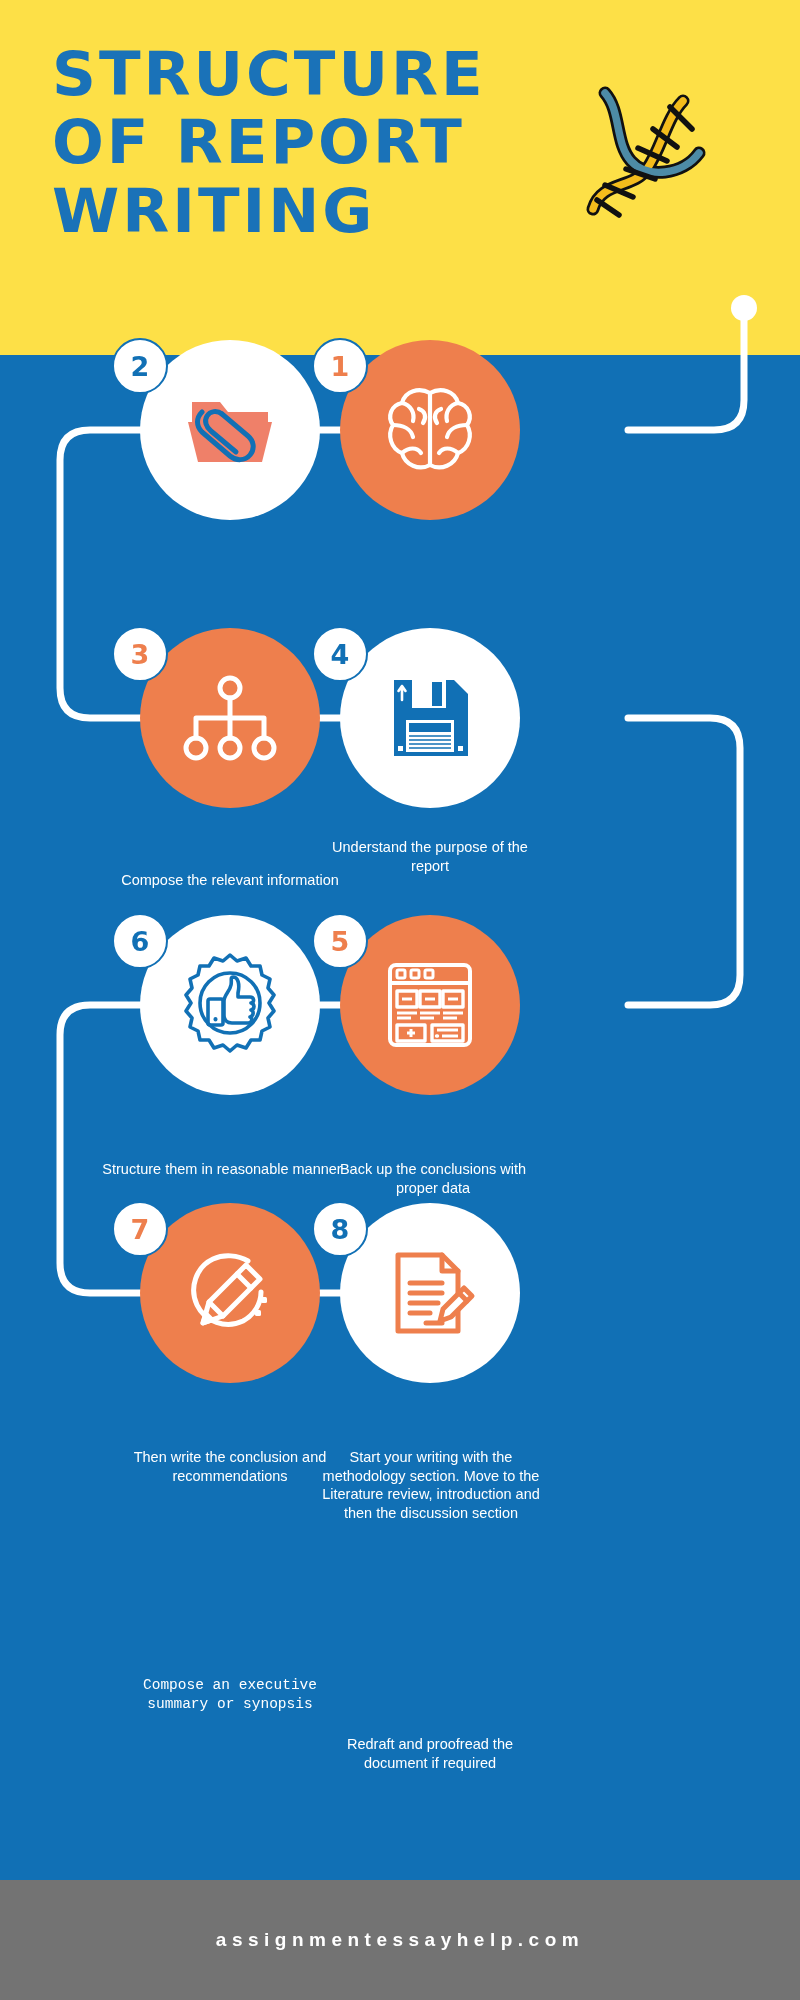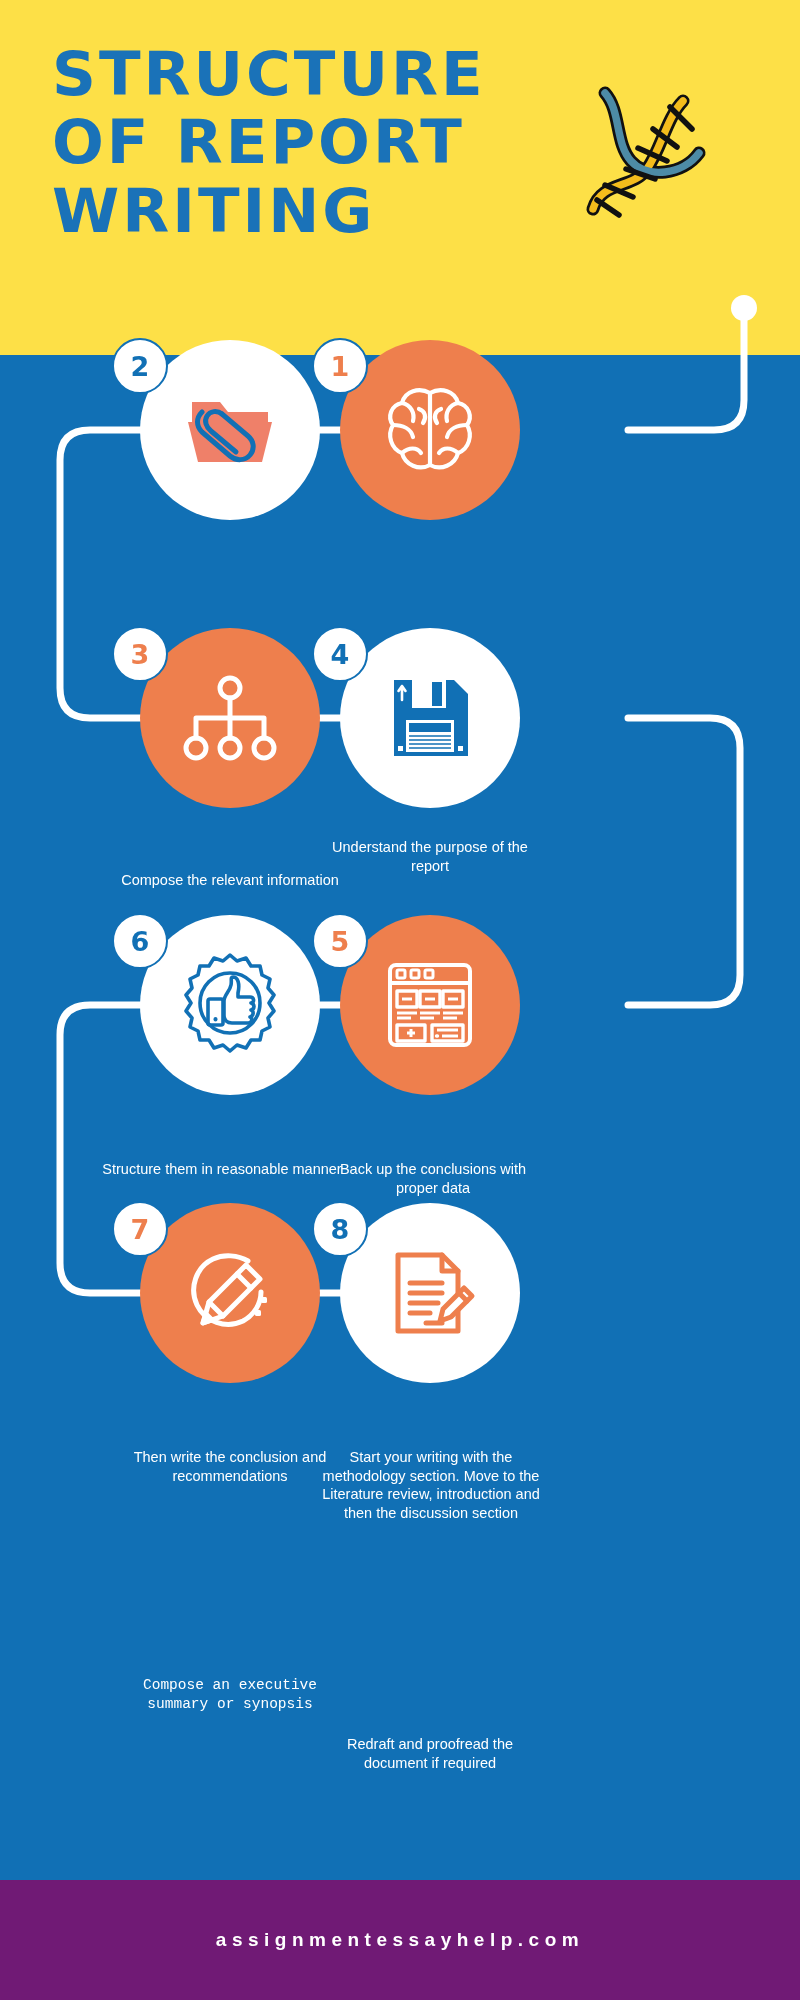--- a/index.html
+++ b/index.html
@@ -67,21 +67,21 @@
     color:#ffffff;
     font-size:14.5px;
     line-height:1.28;
     text-align:center;
   }
 
   
   .footer {
     position:absolute; left:0; bottom:0; width:800px; height:120px;
     display:flex; align-items:center; justify-content:center;
-    background:#701a75;
+    background:#737373;
   }
   .footer-text {
     color:#ffffff;
     font-weight:bold;
     font-size:19px;
     letter-spacing:5.5px;
   }
   svg { display:block; overflow:visible; }
 </style>
 </head>

